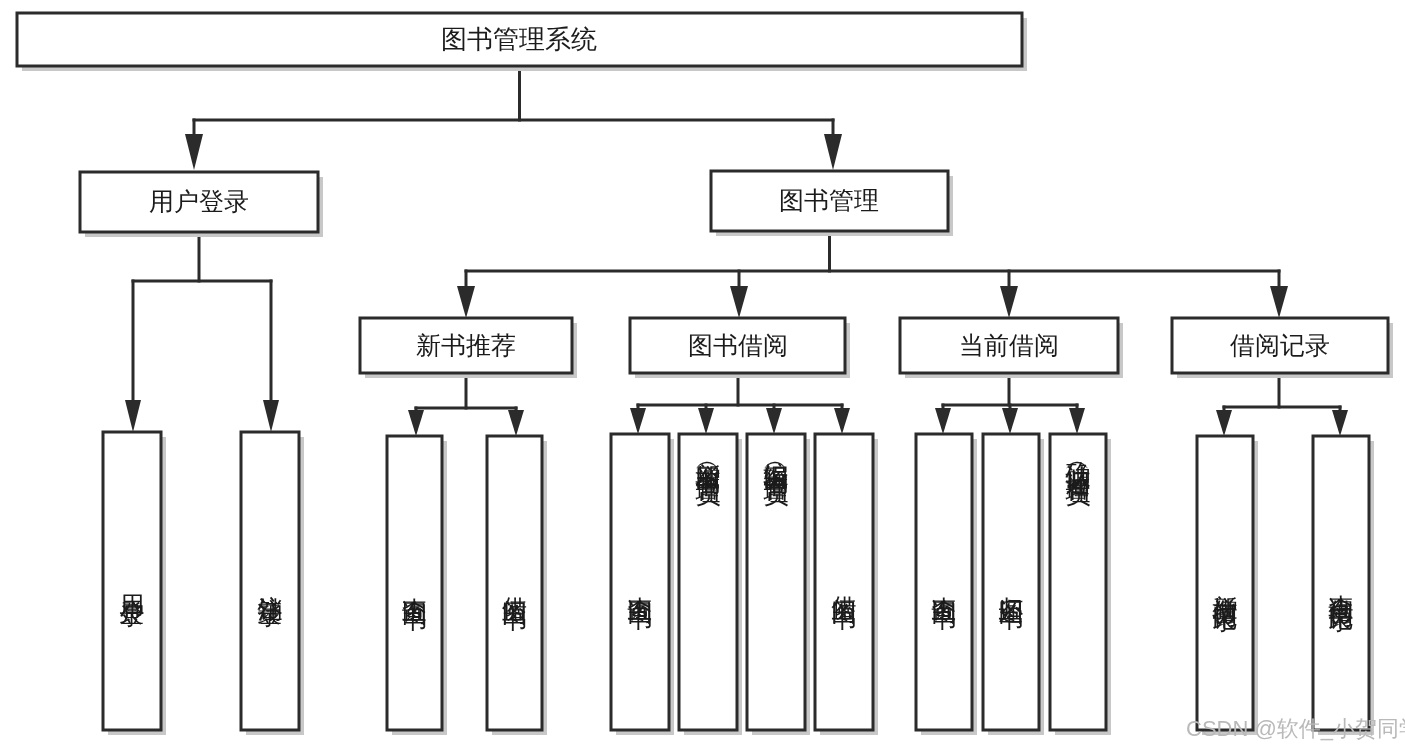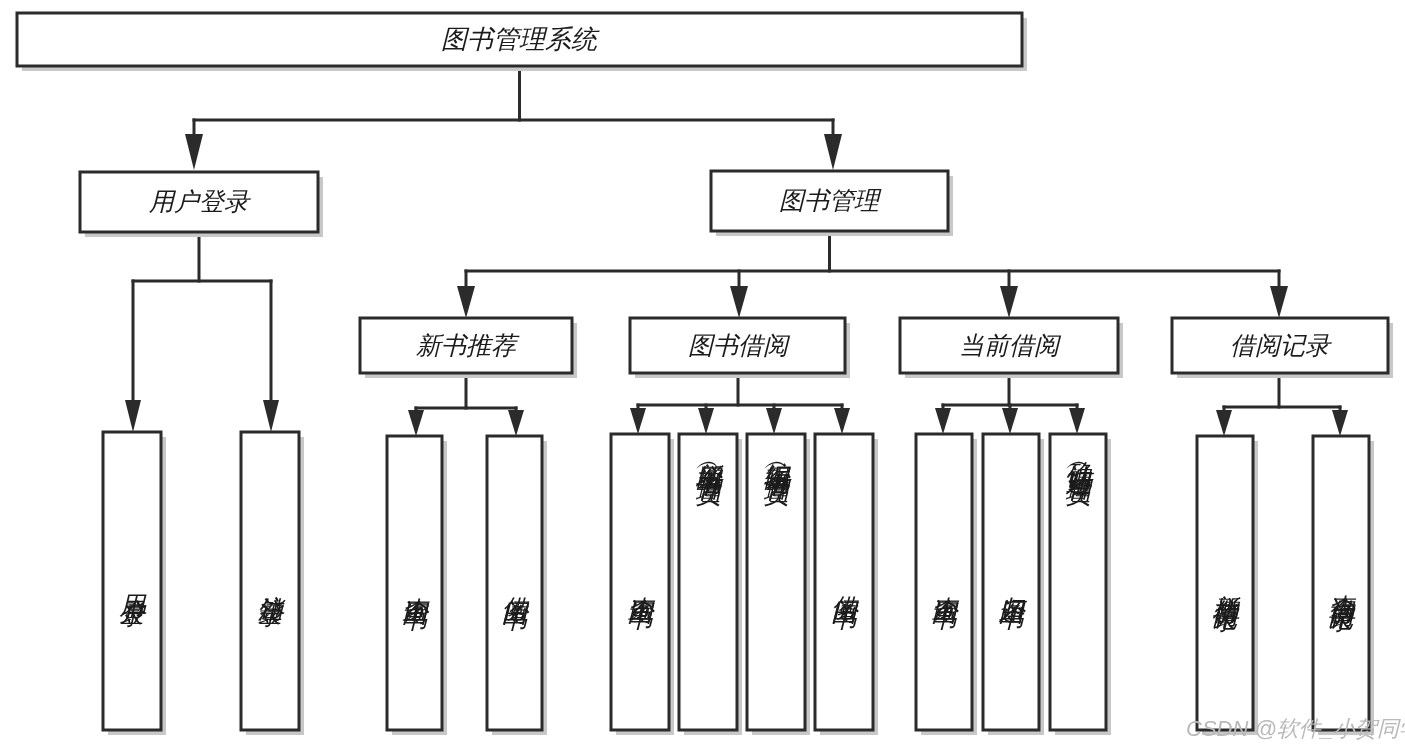--- a/index.html
+++ b/index.html
@@ -13,21 +13,20 @@
     font-family: "Liberation Sans", "DejaVu Sans", sans-serif;
     overflow: hidden;
     position: relative;
   }
   #diagram-root {
     position: absolute;
     top: 0;
     left: 0;
     width: 1405px;
     height: 661px;
-    font-style: italic;
   }
   svg.diagram {
     display: block;
     width: 1405px;
     height: 747px;
   }
   .node-box {
     fill: #ffffff;
     stroke: #2b2b2b;
     stroke-width: 3;

